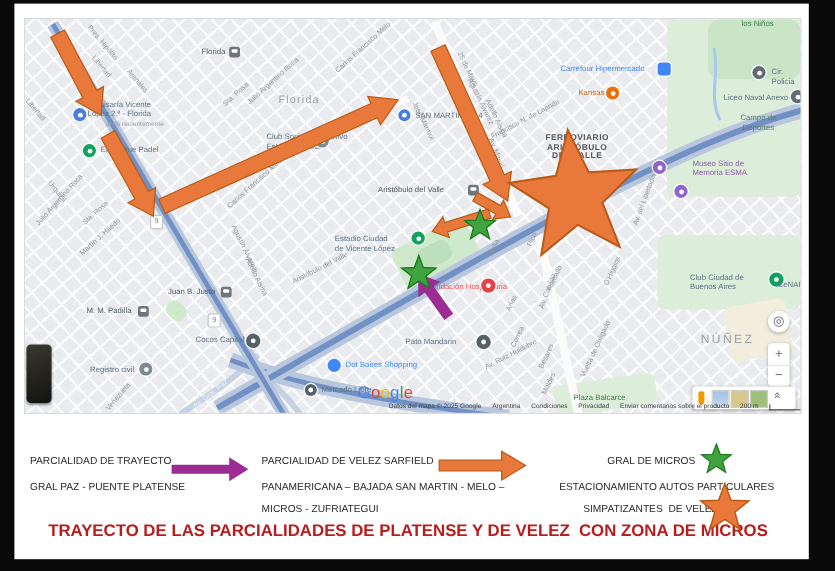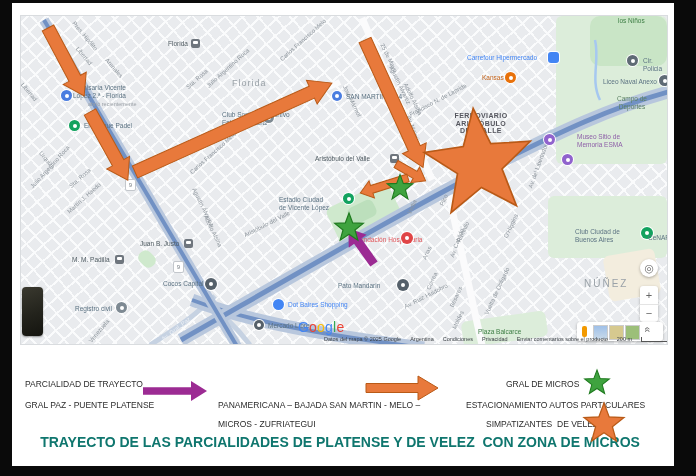--- a/index.html
+++ b/index.html
@@ -34,21 +34,21 @@
   .area{position:absolute;color:#9AA2A8;letter-spacing:1px;}
   .ctrl{position:absolute;background:#fff;box-shadow:0 1px 3px rgba(0,0,0,.3);color:#666;text-align:center;}
   .attr{position:absolute;display:flex;gap:9px;font-size:5.5px;color:#3A3F44;align-items:flex-end;white-space:nowrap;}
   .glogo{position:absolute;font-size:14px;font-weight:normal;letter-spacing:.2px;}
   .glogo span:nth-child(1){color:#4285F4;}.glogo span:nth-child(2){color:#EA4335;}
   .glogo span:nth-child(3){color:#FBBC05;}.glogo span:nth-child(4){color:#4285F4;}
   .glogo span:nth-child(5){color:#34A853;}.glogo span:nth-child(6){color:#EA4335;}
   
   .leg{position:absolute;font-size:8.5px;color:#2B2B2B;white-space:pre;}
   #title{position:absolute;left:10px;top:434px;width:660px;text-align:center;
-         font-size:14px;font-weight:bold;color:#0f766e;white-space:pre;}
+         font-size:14px;font-weight:bold;color:#b91c1c;white-space:pre;}
   svg{position:absolute;overflow:visible;}
 </style>
 </head>
 <body>
 <div id="stage">
 
   <div id="map">
 
     <div class="park abs" style="left:535px;top:0;width:111px;height:148px;"></div>
     <div class="park abs" style="left:569px;top:0;width:77px;height:50px;background:#C9E5C6;border-radius:10px;"></div>
@@ -230,20 +230,21 @@
       <span>Argentina</span>
       <span>Condiciones</span>
       <span>Privacidad</span>
       <span>Enviar comentarios sobre el producto</span>
       <span>200 m</span>
       <span style="display:inline-block;width:40px;height:4px;border:1px solid #555;border-top:none;"></span>
     </div>
   </div>
 
   <span class="leg" style="left:25px;top:379px;">PARCIALIDAD DE TRAYECTO</span>
+  <span class="leg" style="left:218px;top:379px;">PARCIALIDAD DE VELEZ SARFIELD</span>
   <span class="leg" style="left:506px;top:379px;">GRAL DE MICROS</span>
   <span class="leg" style="left:25px;top:400px;">GRAL PAZ - PUENTE PLATENSE</span>
   <span class="leg" style="left:218px;top:400px;">PANAMERICANA – BAJADA SAN MARTIN - MELO –</span>
   <span class="leg" style="left:466px;top:400px;">ESTACIONAMIENTO AUTOS PARTICULARES</span>
   <span class="leg" style="left:218px;top:419px;">MICROS - ZUFRIATEGUI</span>
   <span class="leg" style="left:486px;top:419px;">SIMPATIZANTES  DE VELEZ</span>
   <div id="title">TRAYECTO DE LAS PARCIALIDADES DE PLATENSE Y DE VELEZ  CON ZONA DE MICROS</div>
 
   <svg style="left:0;top:360px;" width="696" height="116" viewBox="0 0 696 116">
     <g fill="#9C2B93">

